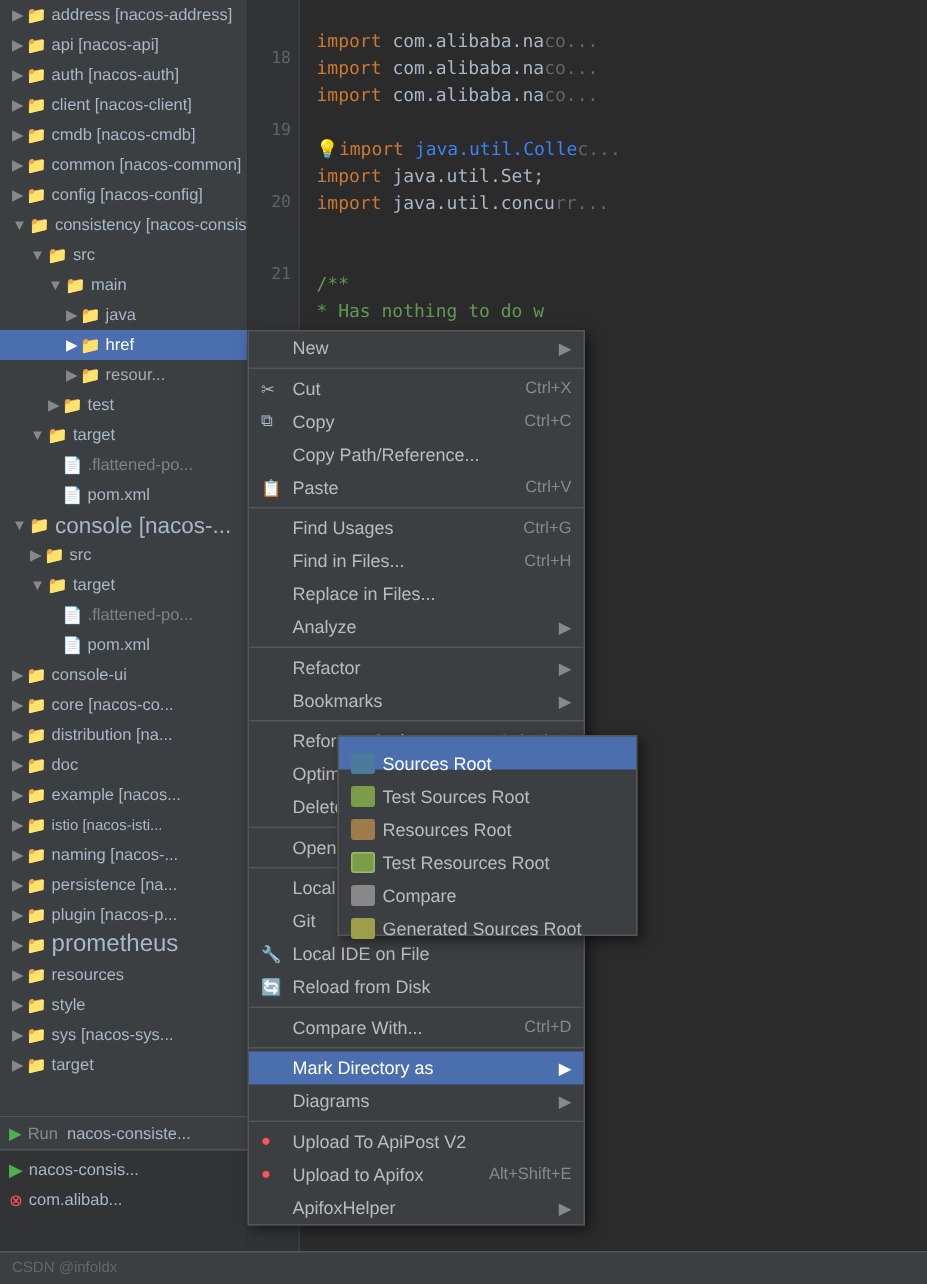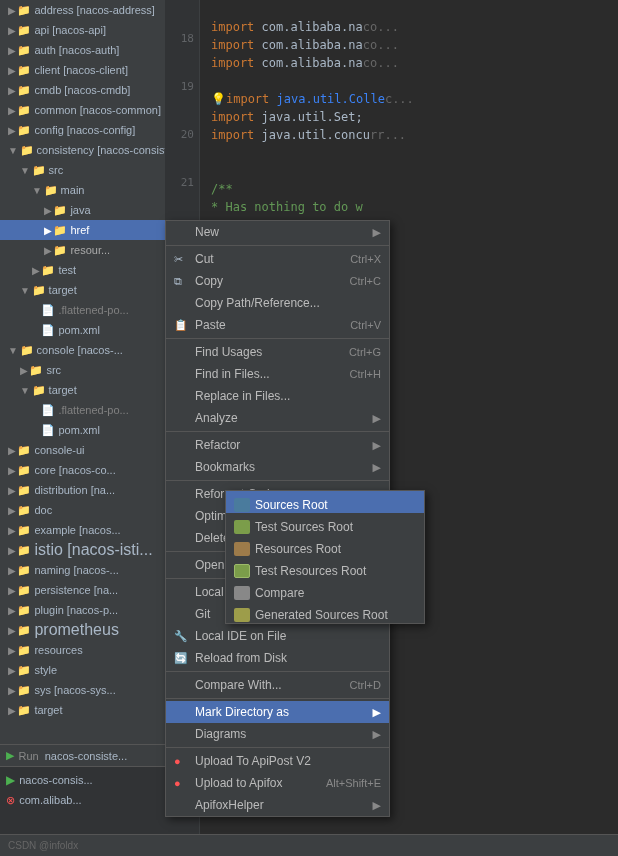--- a/index.html
+++ b/index.html
@@ -150,22 +150,22 @@
       top: 490px;
       width: 200px;
       background: #3c3f41;
       border: 1px solid #555;
       box-shadow: 3px 3px 8px rgba(0,0,0,0.5);
       z-index: 101;
     }
 
     .submenu-item {
       display: flex;
-      align-items: flex-end;
-      padding: 1px 8px;
+      align-items: flex-start;
+      padding: 11px 8px;
       height: 22px;
       cursor: pointer;
     }
     .submenu-item.selected { background: #4b6eaf; }
     .submenu-item .sub-icon {
       width: 16px;
       height: 14px;
       margin-right: 5px;
       border-radius: 2px;
       display: inline-block;
@@ -292,21 +292,21 @@
     <span style="font-size:11px;color:#808080">.flattened-po...</span>
   </div>
   <div class="tree-item" style="padding-left:32px">
     <span class="chevron" style="opacity:0">▶</span>
     <span class="icon" style="color:#cc7832">📄</span>
     <span style="font-size:11px">pom.xml</span>
   </div>
   <div class="tree-item" style="padding-left:8px">
     <span class="chevron">▼</span>
     <span class="icon folder-icon">📁</span>
-    <span style="font-size:11px">console [nacos-...</span>
+    <span style="font-size:15px">console [nacos-...</span>
   </div>
   <div class="tree-item" style="padding-left:20px">
     <span class="chevron">▶</span>
     <span class="icon folder-icon">📁</span>
     <span style="font-size:11px">src</span>
   </div>
   <div class="tree-item" style="padding-left:20px">
     <span class="chevron">▼</span>
     <span class="icon" style="color:#cc9966">📁</span>
     <span style="font-size:11px">target</span>
@@ -342,21 +342,21 @@
     <span style="font-size:11px">doc</span>
   </div>
   <div class="tree-item" style="padding-left:8px">
     <span class="chevron">▶</span>
     <span class="icon folder-icon">📁</span>
     <span style="font-size:11px">example [nacos...</span>
   </div>
   <div class="tree-item" style="padding-left:8px">
     <span class="chevron">▶</span>
     <span class="icon folder-icon">📁</span>
-    <span style="font-size:16px">istio [nacos-isti...</span>
+    <span style="font-size:10px">istio [nacos-isti...</span>
   </div>
   <div class="tree-item" style="padding-left:8px">
     <span class="chevron">▶</span>
     <span class="icon folder-icon">📁</span>
     <span style="font-size:11px">naming [nacos-...</span>
   </div>
   <div class="tree-item" style="padding-left:8px">
     <span class="chevron">▶</span>
     <span class="icon folder-icon">📁</span>
     <span style="font-size:11px">persistence [na...</span>

